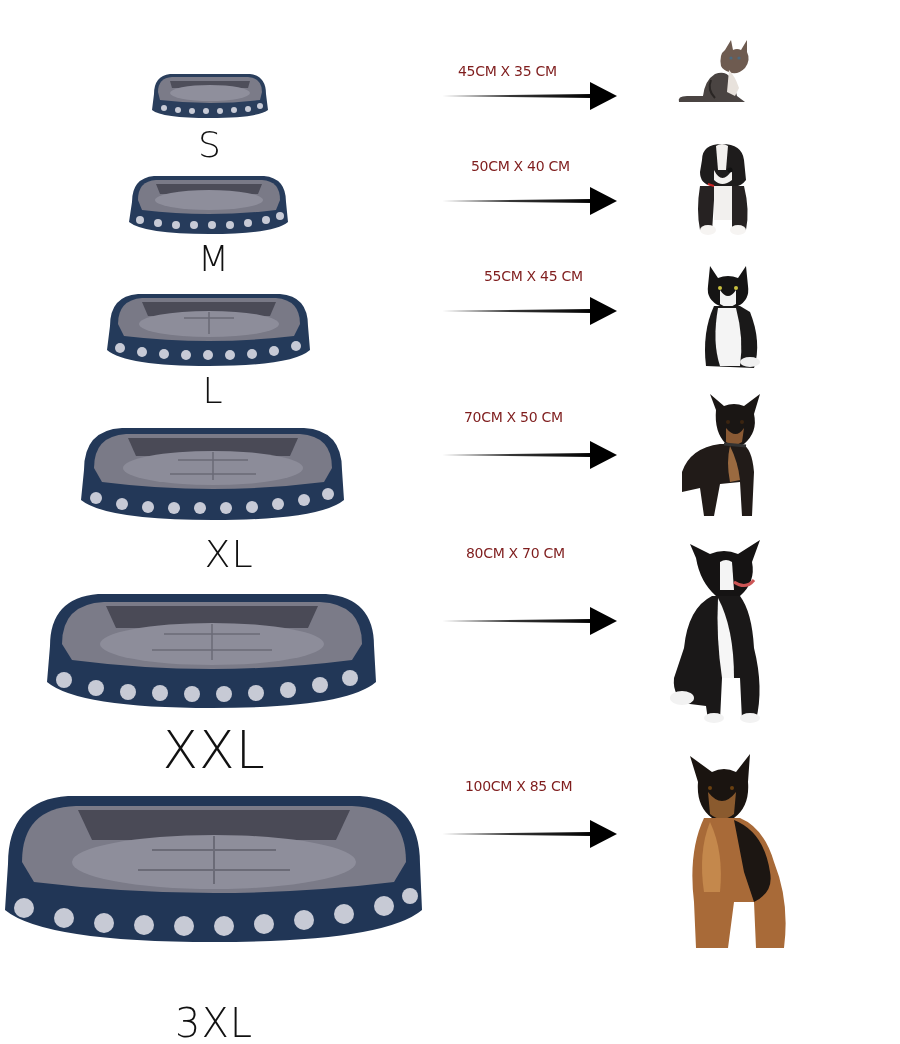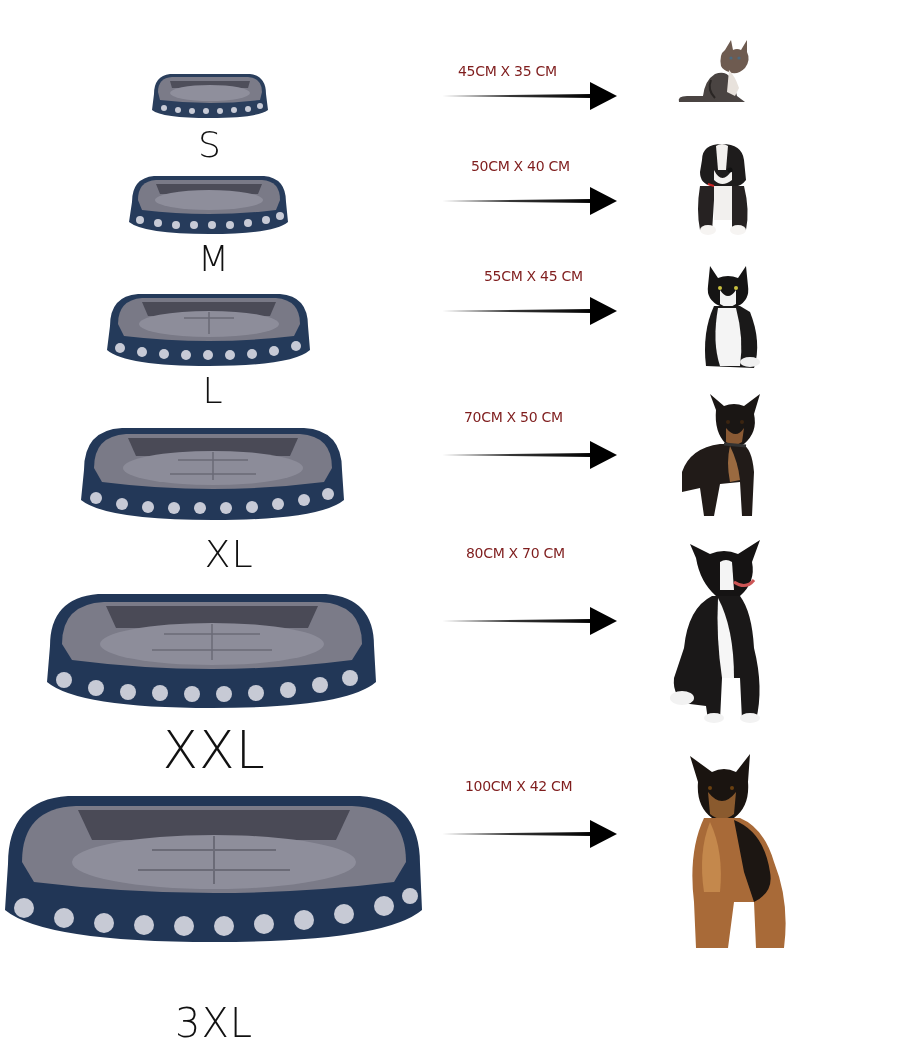--- a/index.html
+++ b/index.html
@@ -242,21 +242,21 @@
         <circle cx="182" cy="146" r="10"></circle>
         <circle cx="222" cy="146" r="10"></circle>
         <circle cx="262" cy="144" r="10"></circle>
         <circle cx="302" cy="140" r="10"></circle>
         <circle cx="342" cy="134" r="10"></circle>
         <circle cx="382" cy="126" r="10"></circle>
         <circle cx="408" cy="116" r="8"></circle>
     </g>
   </svg>
   <div class="size-label" style="left:214px;top:1000px;font-size:40px;">3XL</div>
-  <div class="dim" style="left:465px;top:778px;">100CM X 42 CM</div>
+  <div class="dim" style="left:465px;top:778px;">100CM X 85 CM</div>
   <svg class="arrow" style="top:818px;" viewBox="0 0 180 32">
     <defs>
         <linearGradient id="ag6" x1="0" x2="1">
           <stop offset="0" stop-color="#000" stop-opacity="0.6"></stop>
           <stop offset="1" stop-color="#000"></stop>
         </linearGradient>
       </defs>
     <path d="M2 16 L152 14 L152 18 Z" fill="url(#ag6)"></path>
     <path d="M150 2 L177 16 L150 30 Z" fill="#000"></path>
   </svg>

